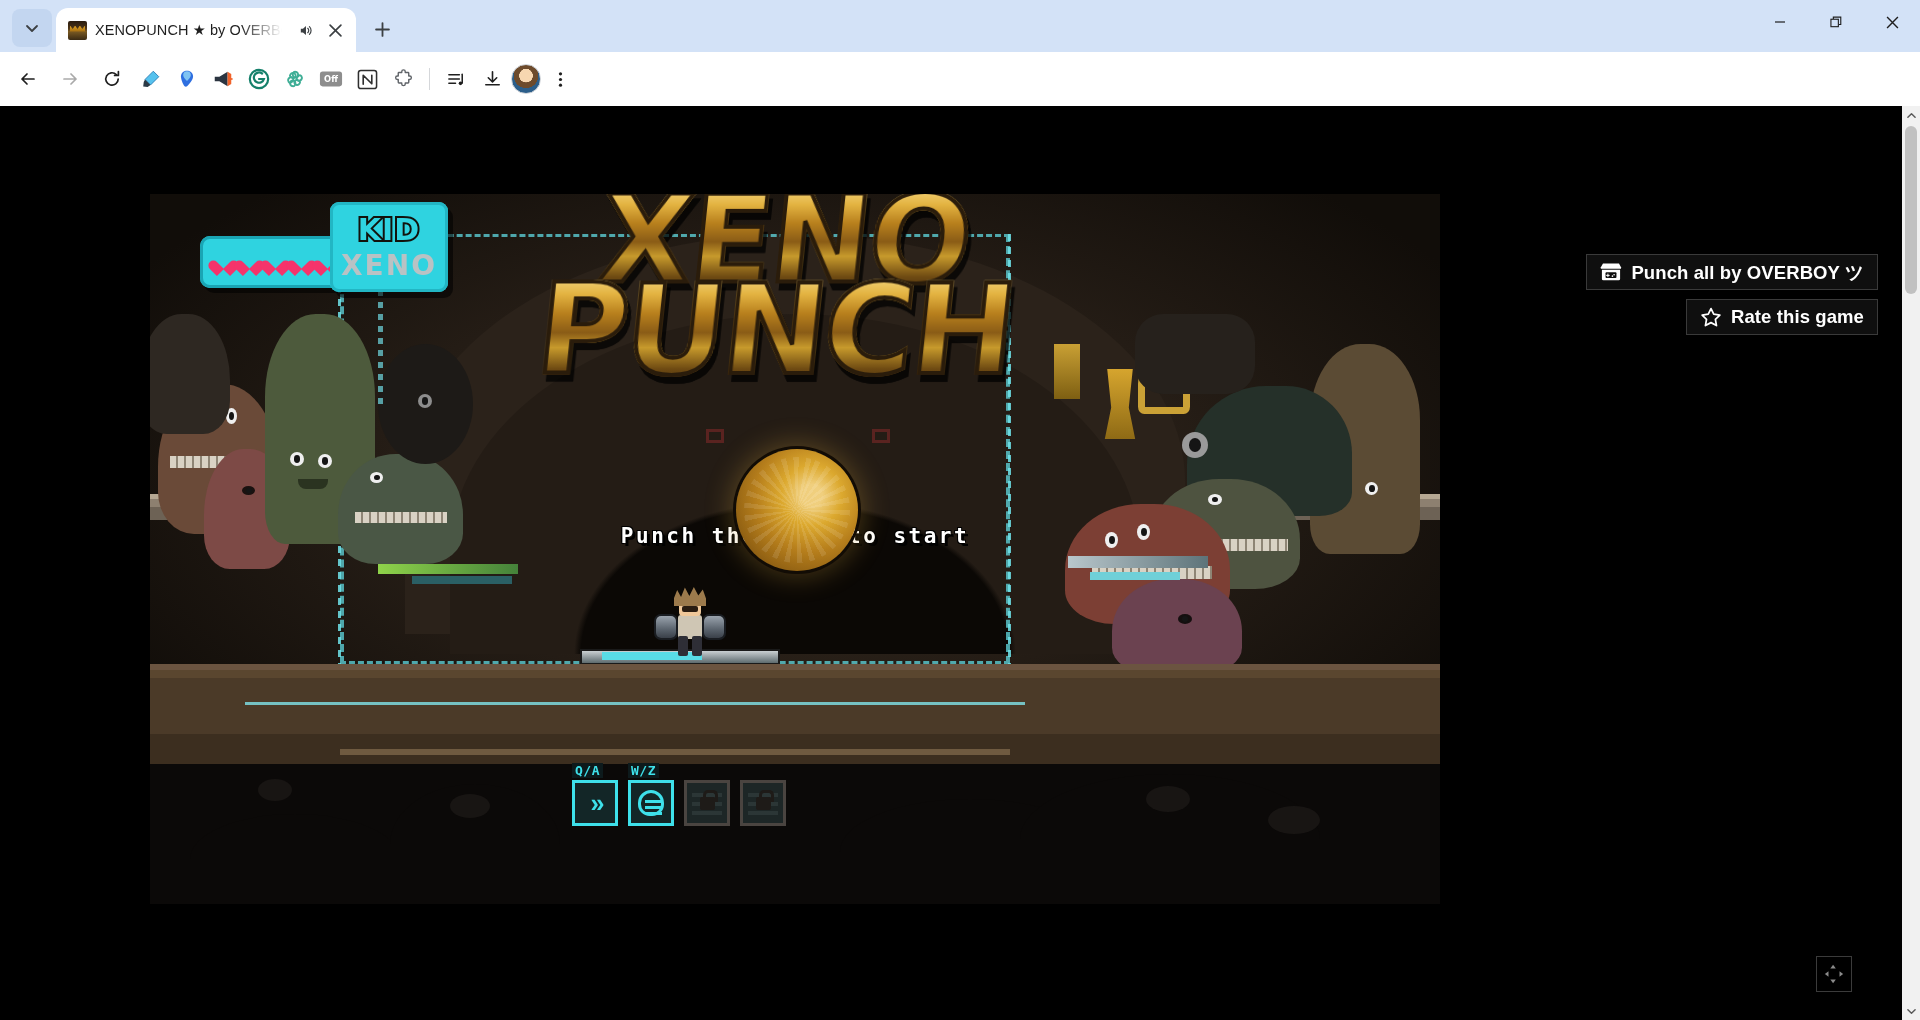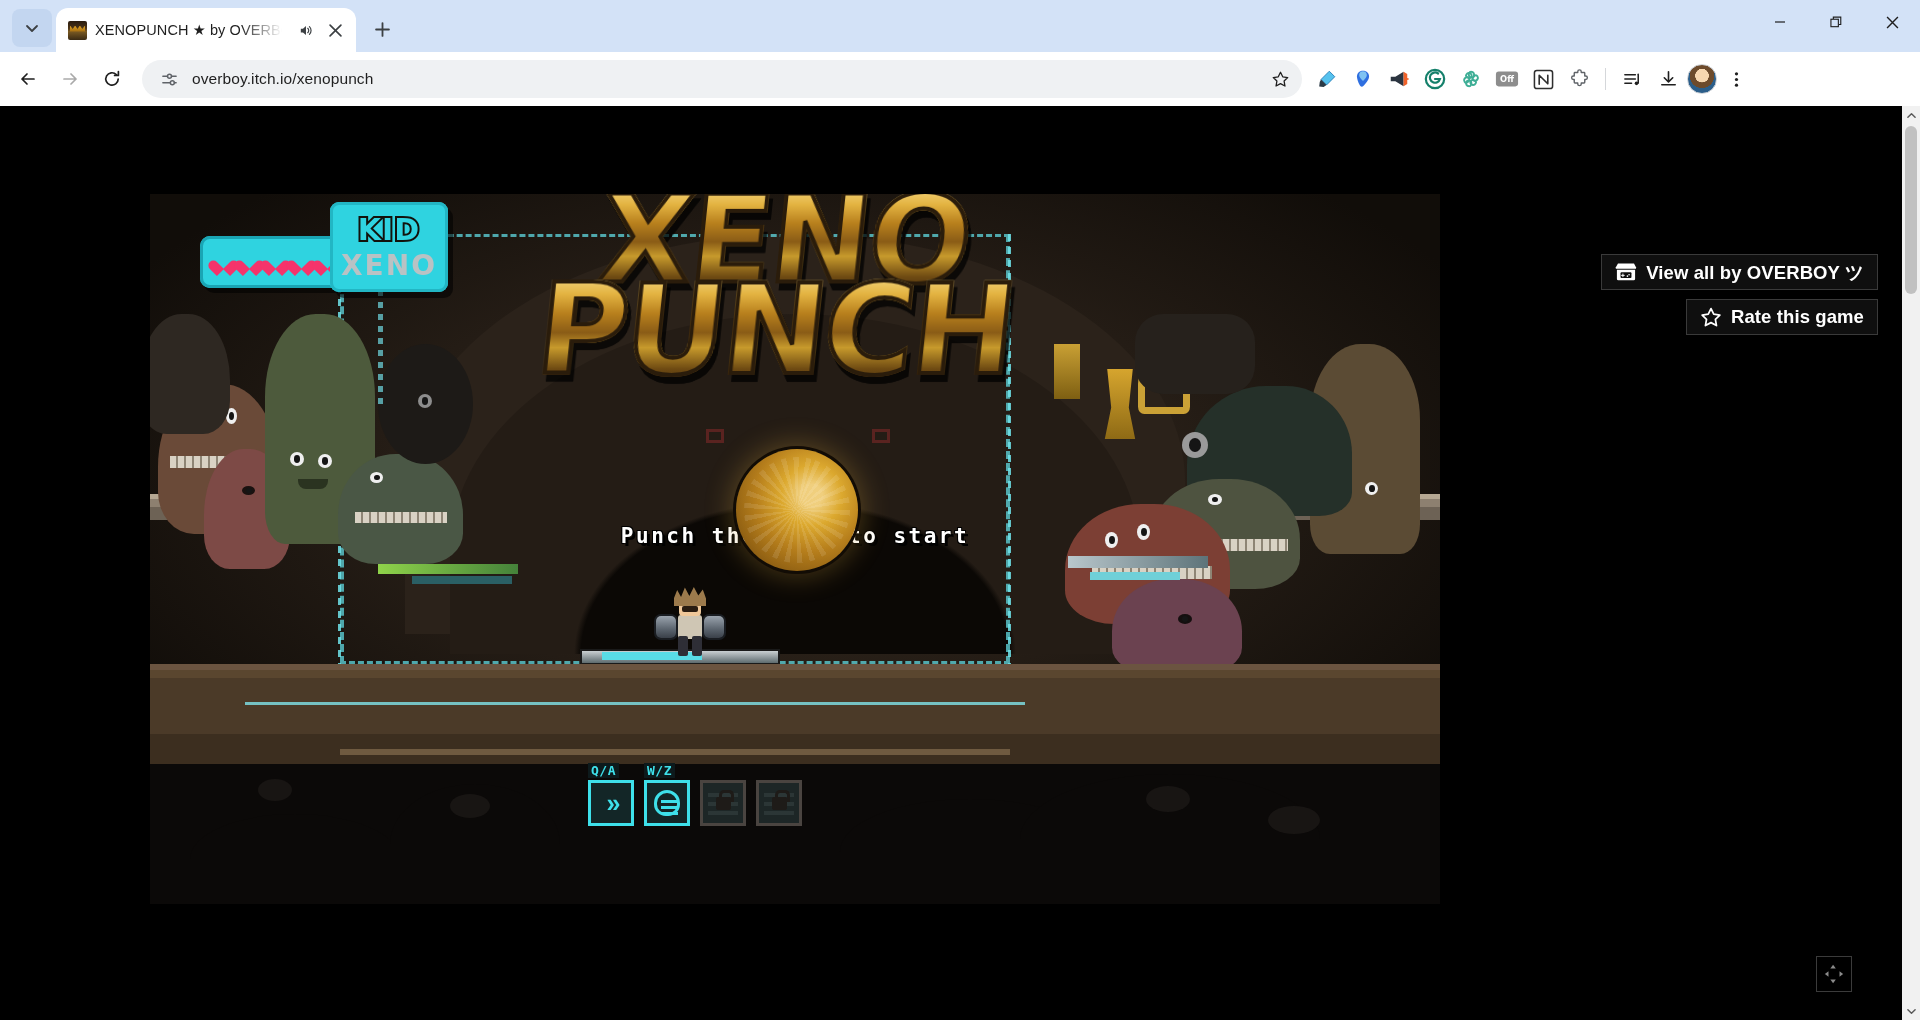--- a/index.html
+++ b/index.html
@@ -181,21 +181,21 @@
   .hero .hair { position:absolute; left:12px; top:0; width:32px; height:20px; background:#9c7a4c;
     clip-path: polygon(0 60%,10% 20%,22% 55%,34% 8%,48% 50%,62% 5%,76% 48%,90% 18%,100% 62%,100% 100%,0 100%); }
   .hero .head { position:absolute; left:17px; top:13px; width:22px; height:17px; background:#f0c89a; border-radius:4px;}
   .hero .face { position:absolute; left:20px; top:20px; width:16px; height:6px; background:#2a1d12; border-radius:2px;}
   .hero .body { position:absolute; left:16px; top:29px; width:24px; height:24px; background:#cfc6b4; border-radius:3px;}
   .hero .leg { position:absolute; top:50px; width:10px; height:20px; background:#2e2e36; border-radius:2px;}
   .hero .glove { position:absolute; top:30px; width:20px; height:22px; border-radius:5px;
     background: linear-gradient(180deg,#9aa3ad,#5b646e 60%,#3a4049); box-shadow: 0 0 0 2px #1a1d22; }
 
   
-  .abilities { position:absolute; left:438px; top:586px; display:flex; gap:10px; align-items:flex-end; }
+  .abilities { position:absolute; left:422px; top:586px; display:flex; gap:10px; align-items:flex-end; }
   .ability { width:46px; height:46px; border:3px solid #3ee0ea; position:relative;
     background: rgba(28,62,66,.55); display:flex; align-items:center; justify-content:center; cursor:pointer;}
   .ability.locked { border-color:#4a4440; background: rgba(42,58,58,.6); }
   .ability .key { position:absolute; left:-3px; top:-20px; font-family:"DejaVu Sans Mono", monospace;
     font-size:13px; font-weight:bold; color:#3ee0ea; background:#0d1a1c; padding:0 3px; letter-spacing:.5px;}
   .chev { color:#3ee0ea; font-size:25px; font-weight:bold; line-height:1; letter-spacing:-5px;}
   .fistglyph { width:26px; height:26px; border:3px solid #3ee0ea; border-radius:50% 50% 45% 45%; position:relative;}
   .fistglyph::after{content:"";position:absolute;left:4px;top:7px;width:17px;height:3px;background:#3ee0ea;
     box-shadow:0 6px 0 #3ee0ea, 0 12px 0 #3ee0ea;}
   .lockglyph { width:15px; height:13px; background:#1e1b18; border-radius:2px; position:relative; }
@@ -291,35 +291,20 @@
           <path d="M4 10h12M11 5l5 5-5 5" fill="none" stroke="#1f1f1f" stroke-width="1.7" stroke-linecap="round" stroke-linejoin="round"></path>
         </svg>
     </div>
     <div class="nav-btn">
       <svg width="20" height="20" viewBox="0 0 20 20">
         <path d="M16.2 10a6.2 6.2 0 11-1.9-4.5" fill="none" stroke="#1f1f1f" stroke-width="1.7" stroke-linecap="round"></path>
         <path d="M16.4 2.6v3.8h-3.8" fill="none" stroke="#1f1f1f" stroke-width="1.7" stroke-linecap="round" stroke-linejoin="round"></path>
       </svg>
     </div>
 
-    <div class="omnibox">
-      <div class="omni-icon">
-        <svg width="19" height="19" viewBox="0 0 20 20">
-          <path d="M3 6.5h5M12 6.5h5M3 13.5h8M15 13.5h2" stroke="#5f6368" stroke-width="1.5" stroke-linecap="round"></path>
-          <circle cx="10" cy="6.5" r="2.1" fill="none" stroke="#5f6368" stroke-width="1.5"></circle>
-          <circle cx="13" cy="13.5" r="2.1" fill="none" stroke="#5f6368" stroke-width="1.5"></circle>
-        </svg>
-      </div>
-      <div class="omni-url" title="overboy.itch.io/xenopunch">overboy.itch.io/xenopunch</div>
-      <div class="omni-star">
-        <svg width="19" height="19" viewBox="0 0 20 20">
-            <path d="M10 2.4l2.35 4.76 5.25.77-3.8 3.7.9 5.23L10 14.4l-4.7 2.46.9-5.23-3.8-3.7 5.25-.77z" fill="none" stroke="#1f1f1f" stroke-width="1.35" stroke-linejoin="round"></path>
-          </svg>
-      </div>
-    </div>
 
     <div class="ext">
       <svg width="22" height="22" viewBox="0 0 24 24">
         <path d="M14.5 3.5l6 6-9 9-6-6z" fill="#56c2ee" stroke="#2a7fb8" stroke-width="1"></path>
         <path d="M5.5 12.5l6 6-3.2 2.3-4.8-.6.6-4.8z" fill="#2b3a46"></path>
       </svg>
     </div>
     <div class="ext">
       <svg width="22" height="22" viewBox="0 0 24 24">
         <path d="M12 3c4.2 0 6.6 3 6.6 6.2S15.1 17 12 20 5.4 12.4 5.4 9.2 7.8 3 12 3z" fill="#2f6fe0"></path>
@@ -552,21 +537,21 @@
           <span>
             <svg width="22" height="20" viewBox="0 0 24 22">
               <path d="M3.2 1.6h17.6l2.2 4.1v1.6H.8V5.7z" fill="#fff"></path>
               <path d="M2 8.4h20v10.2a1.6 1.6 0 01-1.6 1.6H3.6A1.6 1.6 0 012 18.6z" fill="#fff"></path>
               <rect x="6" y="11.4" width="12" height="6.2" rx="1" fill="#0f0f0f"></rect>
               <path d="M8.6 13.2v3M7.1 14.7h3" stroke="#fff" stroke-width="1.1" stroke-linecap="round"></path>
               <circle cx="15.4" cy="14" r=".9" fill="#fff"></circle>
                 <circle cx="13.6" cy="15.6" r=".9" fill="#fff"></circle>
             </svg>
           </span>
-          <span>View all by OVERBOY ツ</span>
+          <span>Punch all by OVERBOY ツ</span>
         </div>
 
 
 
         <div class="itch-btn">
           <span>
             <svg width="22" height="21" viewBox="0 0 24 23">
               <path d="M12 1.8l3 6.1 6.7 1-4.9 4.7 1.2 6.7L12 17.1 5.9 20.3l1.2-6.7L2.3 8.9l6.7-1z" fill="none" stroke="#fff" stroke-width="1.9" stroke-linejoin="round"></path>
             </svg>
           </span>

